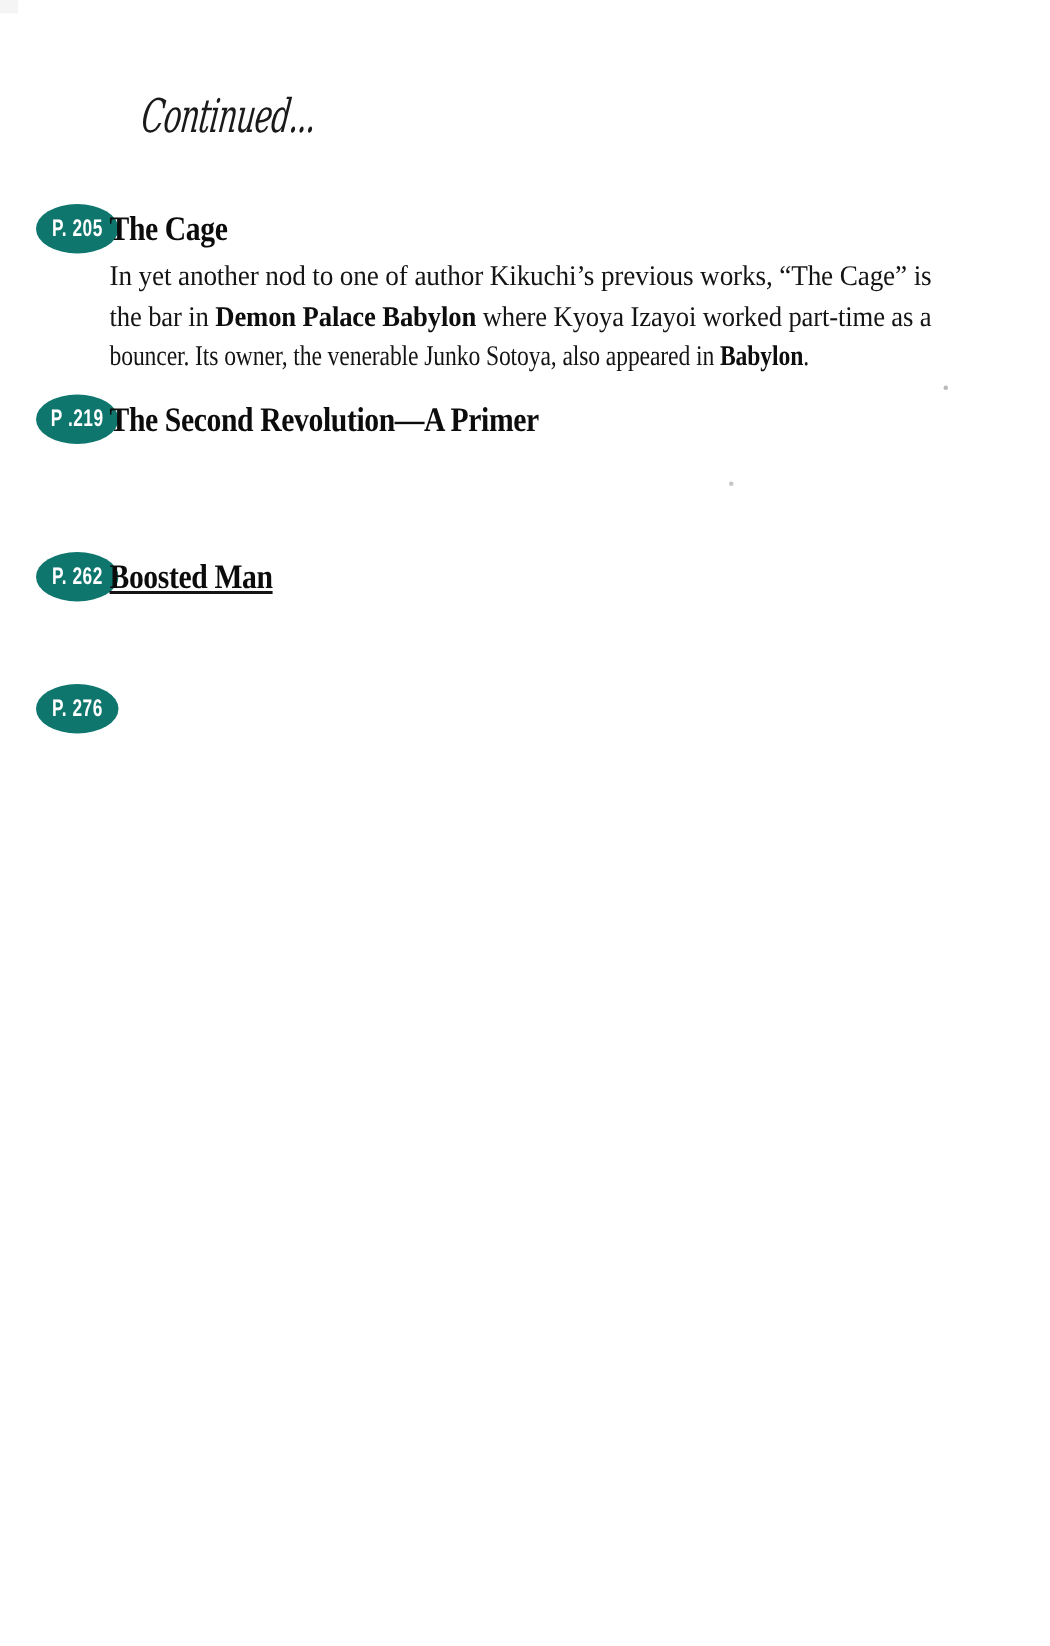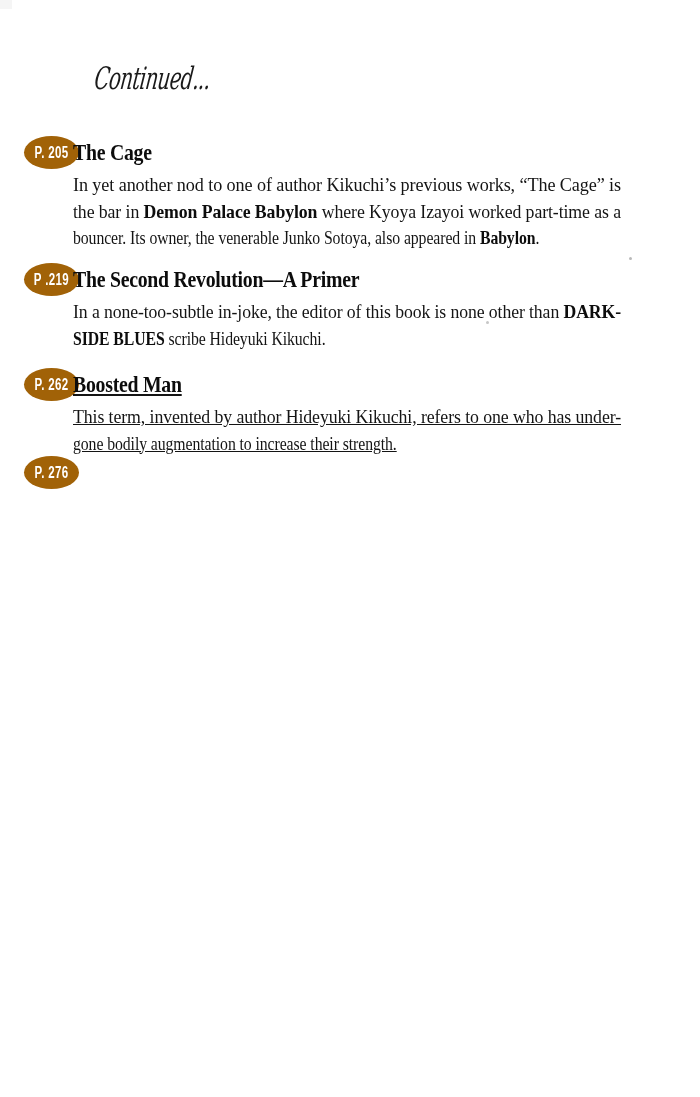--- a/index.html
+++ b/index.html
@@ -52,21 +52,21 @@
     left: 0;
     width: 700px;
   }
 
   .badge {
     position: absolute;
     left: 24px;
     top: -3px;
     width: 55px;
     height: 33px;
-    background: #a16207;
+    background: #0f766e;
     border-radius: 50%;
     display: flex;
     align-items: center;
     justify-content: center;
   }
   .badge-label {
     font-family: "Liberation Sans", sans-serif;
     font-weight: bold;
     font-size: 16px;
     letter-spacing: 0.5px;
@@ -133,36 +133,28 @@
             <div class="bodyline" style="transform: scaleX(0.83);"><span>bouncer. Its owner, the venerable Junko Sotoya, also appeared in </span><b>Babylon</b><span>.</span></div>
           </div>
         </div>
       </div>
       <div class="entry" style="top: 266px;">
         <div class="badge">
           <span class="badge-label">P .219</span>
         </div>
         <div class="entry-content">
           <h2 class="entry-title">The Second Revolution—A Primer</h2>
-          <div class="entry-paragraph">
-            <div class="bodyline" style="transform: scaleX(0.931206);"><span>In a none-too-subtle in-joke, the editor of this book is none other than </span><b>DARK-</b></div>
-            <div class="bodyline" style="transform: scaleX(0.83);"><b>SIDE BLUES</b><span> scribe Hideyuki Kikuchi.</span></div>
-          </div>
         </div>
       </div>
       <div class="entry" style="top: 371px; text-decoration: underline;">
         <div class="badge">
           <span class="badge-label">P. 262</span>
         </div>
         <div class="entry-content">
           <h2 class="entry-title">Boosted Man</h2>
-          <div class="entry-paragraph">
-            <div class="bodyline" style="transform: scaleX(0.936602);"><span>This term, invented by author Hideyuki Kikuchi, refers to one who has under-</span></div>
-            <div class="bodyline" style="transform: scaleX(0.83);"><span>gone bodily augmentation to increase their strength.</span></div>
-          </div>
         </div>
       </div>
       <div class="entry" style="top: 459px;">
         <div class="badge">
           <span class="badge-label">P. 276</span>
         </div>
       </div>
     </div>
 </div>
 

